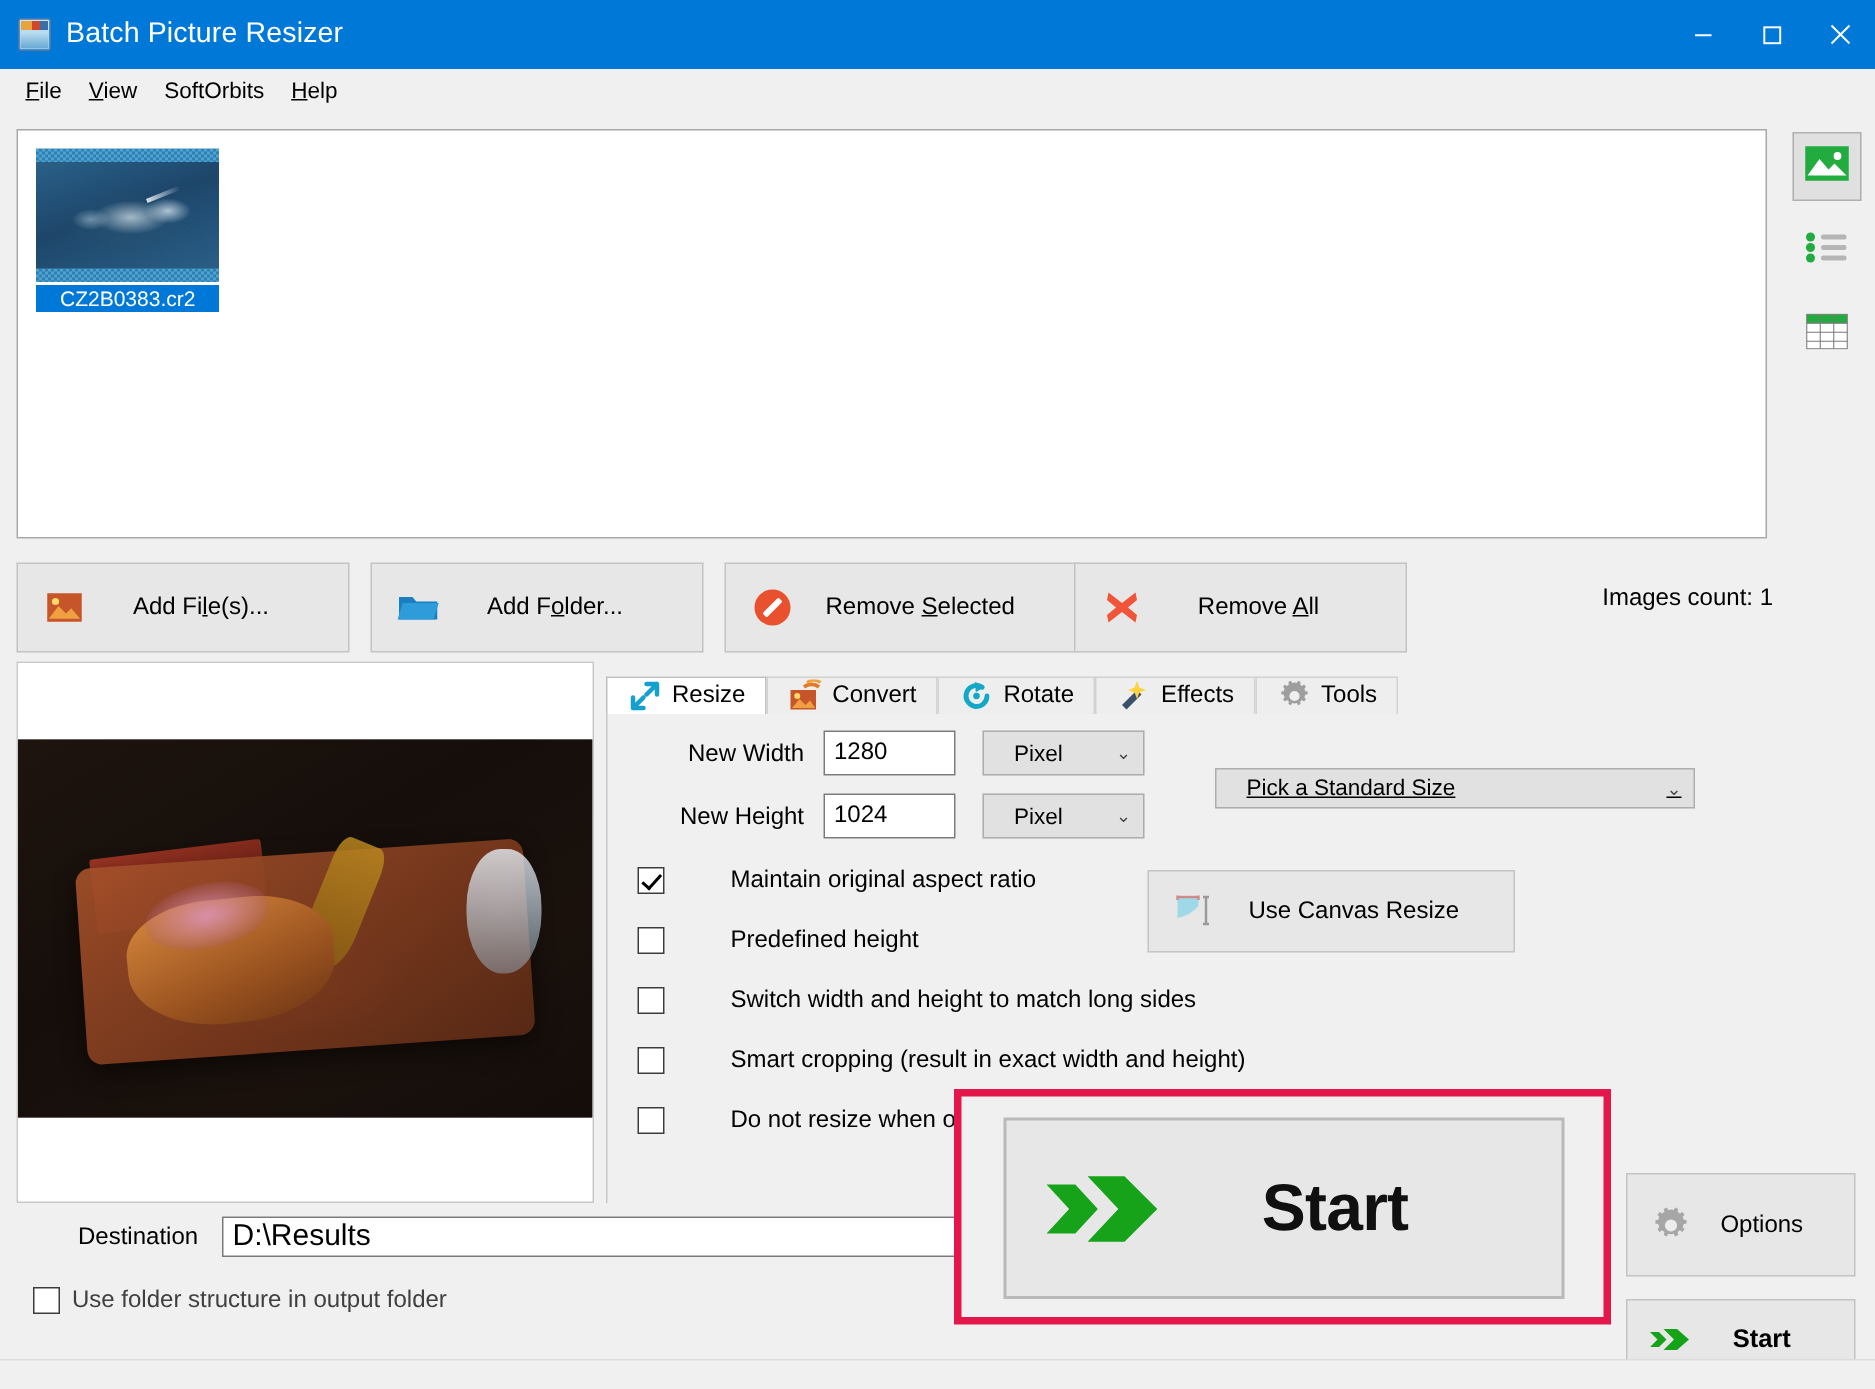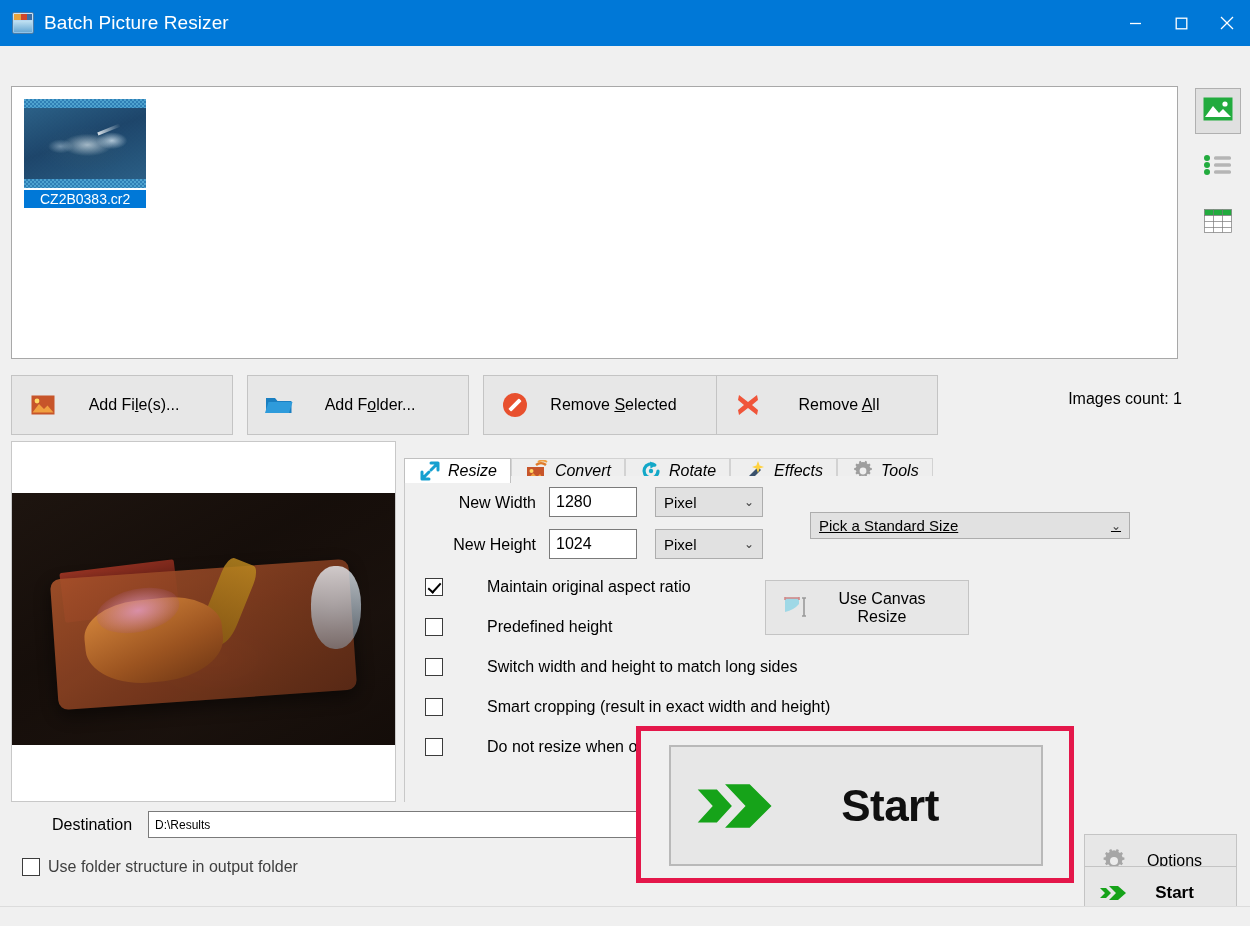--- a/index.html
+++ b/index.html
@@ -236,25 +236,24 @@
     border-radius: 20% 20% 30% 30%;
     opacity: .85;
   }
 
   
   .settings {
     position: absolute; left: 404px; top: 441px;
     width: 838px; height: 361px;
   }
   .tabrow {
-    position: absolute; left: 0; top: 12px;
+    position: absolute; left: 0; top: 1px;
     width: 838px; height: 35px;
-    display: flex; align-items: center;
+    display: flex; align-items: flex-end;
     border-bottom: 1px solid #c0c0c0;
-    font-style: italic;
   }
   .tab {
     display: flex; align-items: center;
     gap: 6px;
     padding: 0 13px;
     font-size: 16px; color: #000;
     background: #eeeeee;
     border: 1px solid #d2d2d2;
     border-bottom: none;
     white-space: nowrap;
@@ -287,21 +286,21 @@
     color: #000;
     padding: 3px 6px;
     display: flex; align-items: center;
   }
   .combo {
     position: absolute;
     background: #e1e1e1;
     border: 1px solid #adadad;
     font-size: 15px; color: #000;
     display: flex; align-items: center;
-    padding-left: 8px;
+    padding-left: 20px;
   }
   .combo .cv { flex: 1; white-space: nowrap; }
   .combo .carat {
     width: 26px; display: flex; align-items: center; justify-content: center;
     color: #444; font-size: 12px;
   }
 
   .cbrow {
     position: absolute;
     display: flex; align-items: center;
@@ -320,50 +319,50 @@
   .cbox.checked::after {
     content: "";
     position: absolute; left: 5px; top: 1px;
     width: 5px; height: 11px;
     border: solid #000; border-width: 0 2px 2px 0;
     transform: rotate(42deg);
   }
 
   .canvasbtn {
     position: absolute; left: 765px; top: 580px;
-    width: 204px; height: 55px;
+    width: 245px; height: 55px;
     background: #e7e7e7; border: 1px solid #c4c4c4;
     display: flex; align-items: center;
   }
   .canvasbtn .ico { width: 34px; margin-left: 14px; flex: none; display:flex; align-items:center; justify-content:center;}
   .canvasbtn .lbl { flex: 1; text-align: center; font-size: 16px; padding-right: 18px; }
 
   
   .dest-label {
     position: absolute; left: 52px; top: 816px;
     font-size: 16px; color: #000;
   }
   .dest-input {
     position: absolute; left: 148px; top: 811px;
     width: 508px; height: 27px;
     background: #fff; border: 1px solid #7a7a7a;
     display: flex; align-items: center;
     padding-left: 6px;
-    font-size: 12px; color: #000;
+    font-size: 20px; color: #000;
   }
   .folder-cb {
     position: absolute; left: 22px; top: 858px;
     display: flex; align-items: center;
     font-size: 16px; color: #404040;
   }
 
   
   .optbtn {
-    position: absolute; left: 1084px; top: 834px;
-    width: 153px; height: 53px;
+    position: absolute; left: 1084px; top: 782px;
+    width: 153px; height: 69px;
     background: #e7e7e7; border: 1px solid #c4c4c4;
     display: flex; align-items: center;
   }
   .optbtn .ico { width: 30px; margin-left: 14px; flex: none; display:flex; align-items:center; justify-content:center;}
   .optbtn .lbl { flex: 1; text-align: center; font-size: 16px; padding-right: 16px; }
 
   .startbtn {
     position: absolute; left: 1084px; top: 866px;
     width: 153px; height: 53px;
     background: #e7e7e7; border: 1px solid #c4c4c4;
@@ -427,20 +426,26 @@
       </div>
       <div class="win-btn">
         <svg width="14" height="14" viewBox="0 0 14 14">
             <line x1="1" y1="1" x2="13" y2="13" stroke="#fff" stroke-width="1.3"></line>
             <line x1="13" y1="1" x2="1" y2="13" stroke="#fff" stroke-width="1.3"></line>
           </svg>
       </div>
     </div>
   </div>
 
+  <div class="menubar">
+    <div class="menu-item"><u>F</u><span>ile</span></div>
+    <div class="menu-item"><u>V</u><span>iew</span></div>
+    <div class="menu-item"><span>SoftOrbits</span></div>
+    <div class="menu-item"><u>H</u><span>elp</span></div>
+  </div>
 
   <div class="filelist">
     <div class="thumb-cell">
       <div class="thumb-img">
         <div class="thumb-photo"></div>
       </div>
       <div class="thumb-label">CZ2B0383.cr2</div>
     </div>
   </div>
 

